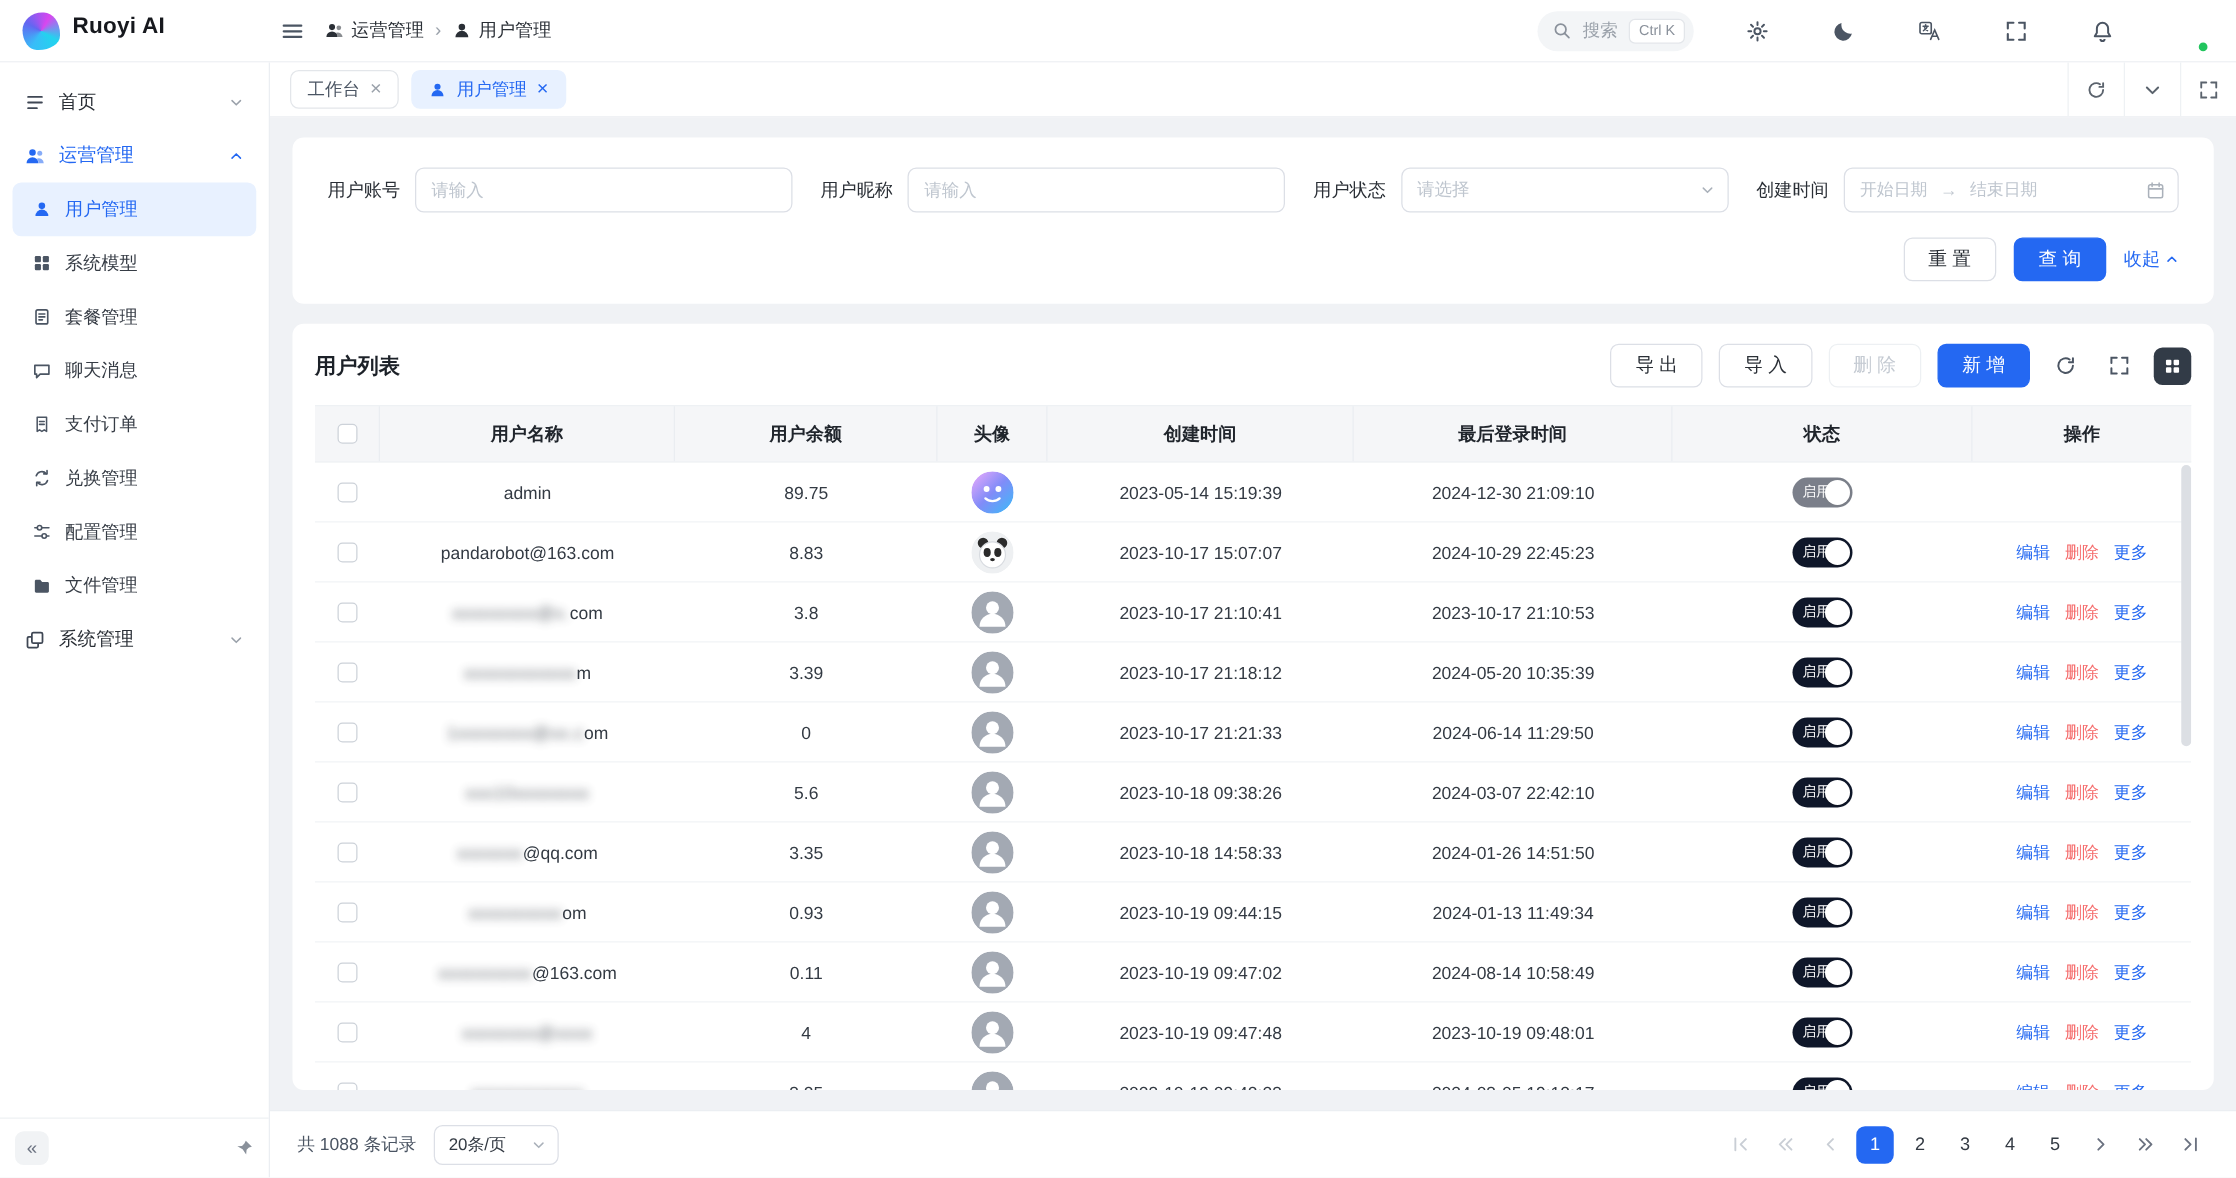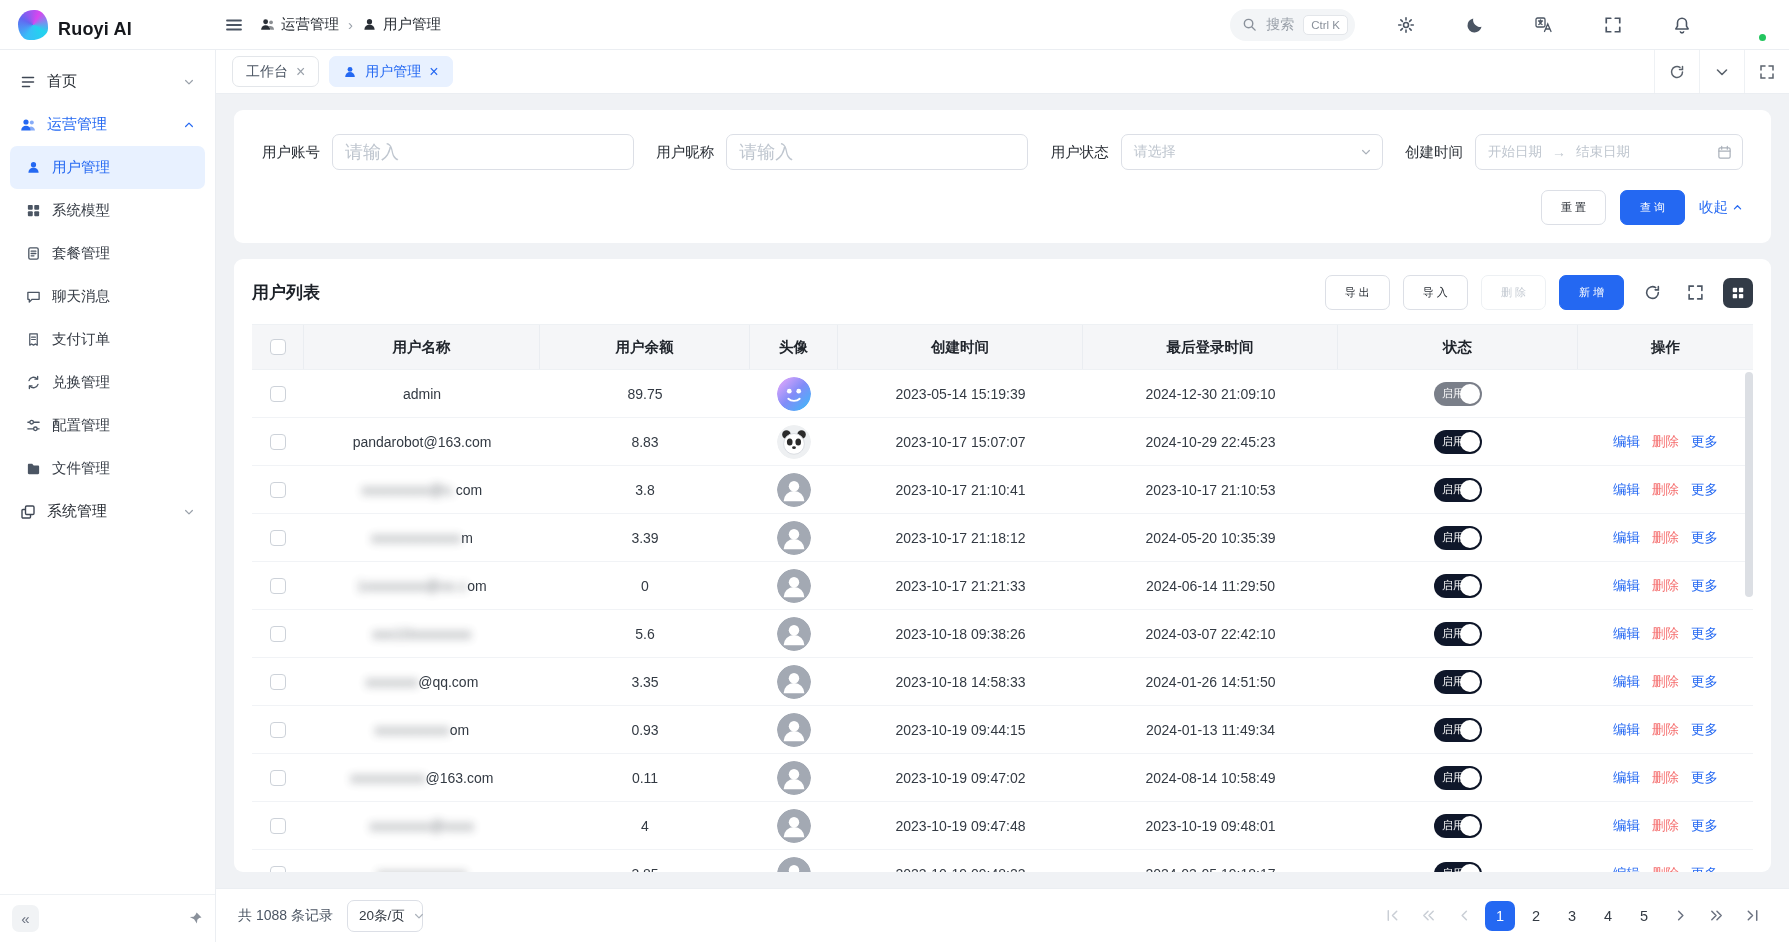--- a/index.html
+++ b/index.html
@@ -3,21 +3,21 @@
 <meta charset="utf-8">
 <style>
 *{margin:0;padding:0;box-sizing:border-box}
 html,body{width:1789px;height:942px;overflow:hidden}
 body{font-family:"Liberation Sans","DejaVu Sans",sans-serif;background:#f0f2f5;color:#333;font-size:14px}
 .app{display:flex;flex-direction:column;height:100%}
 .ic{display:inline-flex;width:16px;height:16px;flex:none}
 .ic svg{width:100%;height:100%;display:block}
 
 .topbar{height:50px;background:#fff;border-bottom:1px solid #ebeef2;display:flex;align-items:center;flex:none}
-.logo-area{width:216px;display:flex;align-items:flex-end;gap:10px;padding:0 18px;flex:none;cursor:pointer}
+.logo-area{width:216px;display:flex;align-items:flex-start;gap:10px;padding:0 18px;flex:none;cursor:pointer}
 .logo-mark{width:30px;height:30px;border-radius:55% 45% 60% 40%/50% 60% 40% 55%;background:conic-gradient(from 210deg,#38bdf8,#6366f1,#d946ef,#22d3ee,#38bdf8)}
 .logo-text{font-size:18px;font-weight:bold;color:#16181d;letter-spacing:.2px;white-space:nowrap}
 .icon-btn{background:none;border:none;color:#4b5563;width:36px;height:36px;display:flex;align-items:center;justify-content:center;cursor:pointer}
 .icon-btn .ic{width:18px;height:18px}
 .breadcrumb{display:flex;align-items:center;gap:9px;margin-left:8px;font-size:14.5px;color:#2a2f36}
 .crumb{display:flex;align-items:center;gap:6px;cursor:pointer;white-space:nowrap}
 .crumb .ic{width:15px;height:15px;color:#2a2f36}
 .crumb-sep{color:#9aa1aa;font-size:15px}
 .topbar-right{margin-left:auto;display:flex;align-items:center;gap:33px;padding-right:22px}
 .search-pill{height:32px;border-radius:16px;background:#f3f5f7;display:flex;align-items:center;gap:9px;padding:0 7px 0 12px;cursor:pointer;color:#9aa1aa;font-size:14px}
@@ -52,31 +52,31 @@
 .tab.active .tab-close{color:#2468f2}
 .tabbar-controls{margin-left:auto;display:flex;height:100%}
 .tc{width:45px;height:100%;display:flex;align-items:center;justify-content:center;border:none;background:none;border-left:1px solid #eef1f4;color:#5b636d;cursor:pointer}
 .tc .ic{width:16px;height:16px}
 
 .content{flex:1;padding:16px 18px;display:flex;flex-direction:column;gap:16px;min-height:0}
 .filter-card{background:#fff;border-radius:9px;padding:24px 28px 18px;flex:none}
 .filter-row{display:flex;justify-content:space-between;align-items:center}
 .filter-group{display:flex;align-items:center;gap:12px}
 .f-label{font-size:14.5px;color:#2a2f36;white-space:nowrap}
-.f-input{height:36px;border:1px solid #dcdfe6;border-radius:7px;padding:0 12px;font-size:18px;width:302px;outline:none;color:#333;font-family:inherit;background:#fff}
+.f-input{height:36px;border:1px solid #dcdfe6;border-radius:7px;padding:0 12px;font-size:14px;width:302px;outline:none;color:#333;font-family:inherit;background:#fff}
 .f-input::placeholder{color:#bfc6cf}
 .f-select{height:36px;border:1px solid #dcdfe6;border-radius:7px;display:flex;align-items:center;justify-content:space-between;gap:8px;padding:0 10px 0 12px;width:262px;cursor:pointer;background:#fff}
 .f-select .ph{color:#bfc6cf;font-size:14px;white-space:nowrap}
 .chev-ic{color:#aab1ba;width:12px;height:12px}
 .f-daterange{height:36px;border:1px solid #dcdfe6;border-radius:7px;display:flex;align-items:center;gap:10px;padding:0 10px 0 12px;width:268px;cursor:pointer;background:#fff}
 .f-daterange .ph{color:#bfc6cf;font-size:13.5px;white-space:nowrap}
 .f-daterange .arrow{color:#c3c9d1;font-size:14px}
 .f-daterange .cal{margin-left:auto;color:#aab1ba;width:15px;height:15px}
 .filter-actions{display:flex;align-items:center;justify-content:flex-end;gap:14px;margin-top:20px}
-.btn{height:35px;padding:0 19px;border-radius:7px;border:1px solid #dcdfe6;background:#fff;color:#2a2f36;font-size:11px;cursor:pointer;font-family:inherit;white-space:nowrap}
+.btn{height:35px;padding:0 19px;border-radius:7px;border:1px solid #dcdfe6;background:#fff;color:#2a2f36;font-size:15px;cursor:pointer;font-family:inherit;white-space:nowrap}
 .btn.primary{background:#2468f2;border-color:#2468f2;color:#fff}
 .btn.disabled{color:#c4cad2;border-color:#edf0f3;background:#fff;cursor:not-allowed}
 .collapse-link{display:flex;align-items:center;gap:4px;color:#2468f2;font-size:14.5px;cursor:pointer;white-space:nowrap}
 .collapse-link .ic{width:11px;height:11px}
 
 .table-card{background:#fff;border-radius:9px;flex:1;display:flex;flex-direction:column;padding:16px 18px 0;min-height:0;overflow:hidden}
 .card-head{display:flex;align-items:center;margin-bottom:14px;flex:none}
 .card-head h3{font-size:17px;color:#1c2128;font-weight:bold}
 .toolbar{margin-left:auto;display:flex;align-items:center;gap:13px}
 .tool-icon{border:none;background:none;color:#4b5563;width:30px;height:30px;display:flex;align-items:center;justify-content:center;cursor:pointer}
@@ -105,21 +105,21 @@
 .toggle-label{color:#fff;font-size:11px;margin-left:8px;white-space:nowrap}
 .knob{position:absolute;right:2px;top:2px;width:20px;height:20px;border-radius:50%;background:#fff;box-shadow:0 1px 2px rgba(0,0,0,.25)}
 .toggle.muted{opacity:.55}
 .ops{gap:12px}
 .op-link{font-size:13.5px;color:#2468f2;cursor:pointer;text-decoration:none;white-space:nowrap}
 .op-link.danger{color:#f56c6c}
 .vscroll{position:absolute;top:2px;right:0;width:8px;height:225px;background:#dcdfe4;border-radius:4px;cursor:grab}
 
 .pagebar{height:54px;background:#fff;border-top:1px solid #ebeef2;display:flex;align-items:center;gap:14px;padding:0 22px;flex:none}
 .total{color:#4b5563;font-size:14px;white-space:nowrap}
-.f-select.small{height:32px;width:76px;padding:0 9px 0 11px}
+.f-select.small{height:32px;width:100px;padding:0 9px 0 11px}
 .f-select.small .val{color:#333a43;font-size:13.5px;white-space:nowrap}
 .pages{margin-left:auto;display:flex;align-items:center;gap:6px}
 #page-numbers{display:flex;gap:6px}
 .page-btn{min-width:30px;height:30px;border:none;background:none;border-radius:7px;display:flex;align-items:center;justify-content:center;font-size:14.5px;color:#333a43;cursor:pointer;font-family:inherit}
 .page-btn.current{background:#2468f2;color:#fff}
 .page-btn.nav{color:#6b7280}
 .page-btn.nav.dis{color:#c9ced5}
 .page-btn .ic{width:15px;height:15px}
 </style>
 </head>

